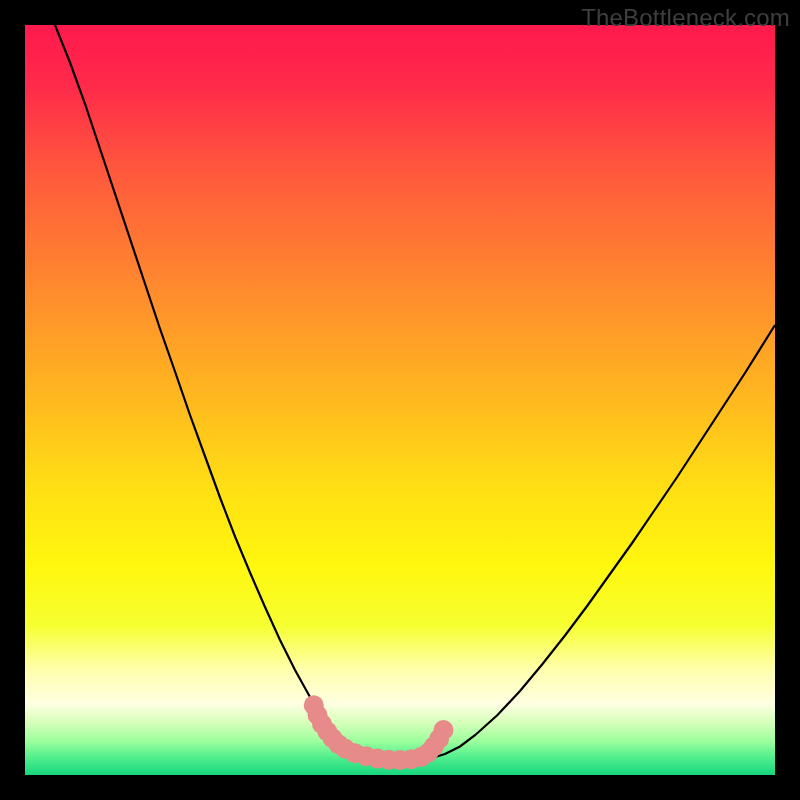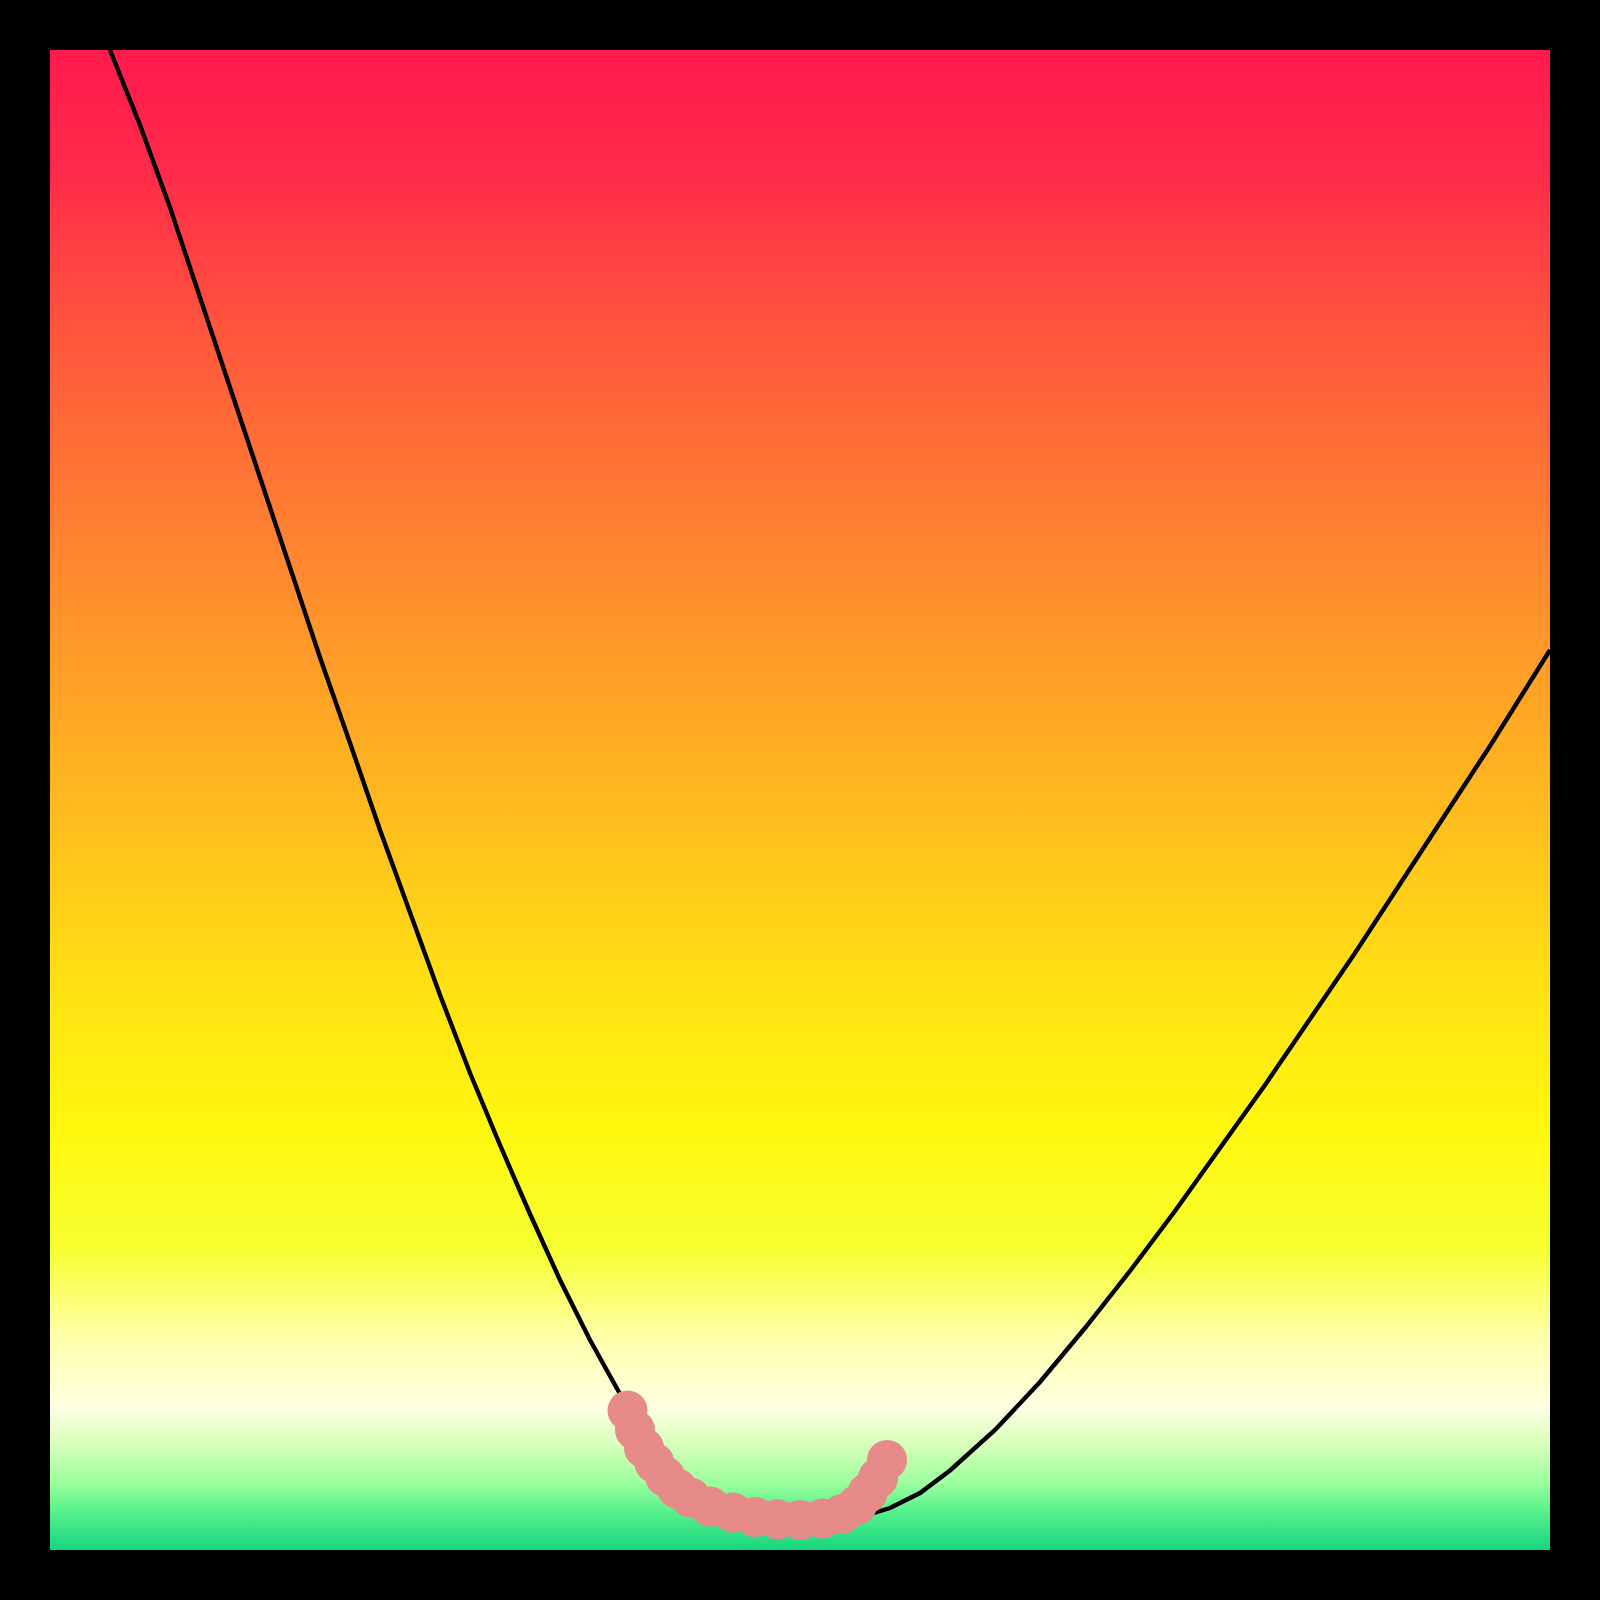--- a/index.html
+++ b/index.html
@@ -76,13 +76,14 @@
           <circle cx="375.00" cy="735.00" r="10" fill="#e78a8a"></circle>
           <circle cx="386.25" cy="734.25" r="10" fill="#e78a8a"></circle>
           <circle cx="396.00" cy="732.00" r="10" fill="#e78a8a"></circle>
           <circle cx="403.50" cy="727.50" r="10" fill="#e78a8a"></circle>
           <circle cx="408.75" cy="721.50" r="10" fill="#e78a8a"></circle>
           <circle cx="414.00" cy="714.00" r="10" fill="#e78a8a"></circle>
           <circle cx="418.50" cy="705.00" r="10" fill="#e78a8a"></circle>
         </g>
     </svg>
   </div>
+  <div class="watermark">TheBottleneck.com</div>
 </div>
 
 </body></html>

